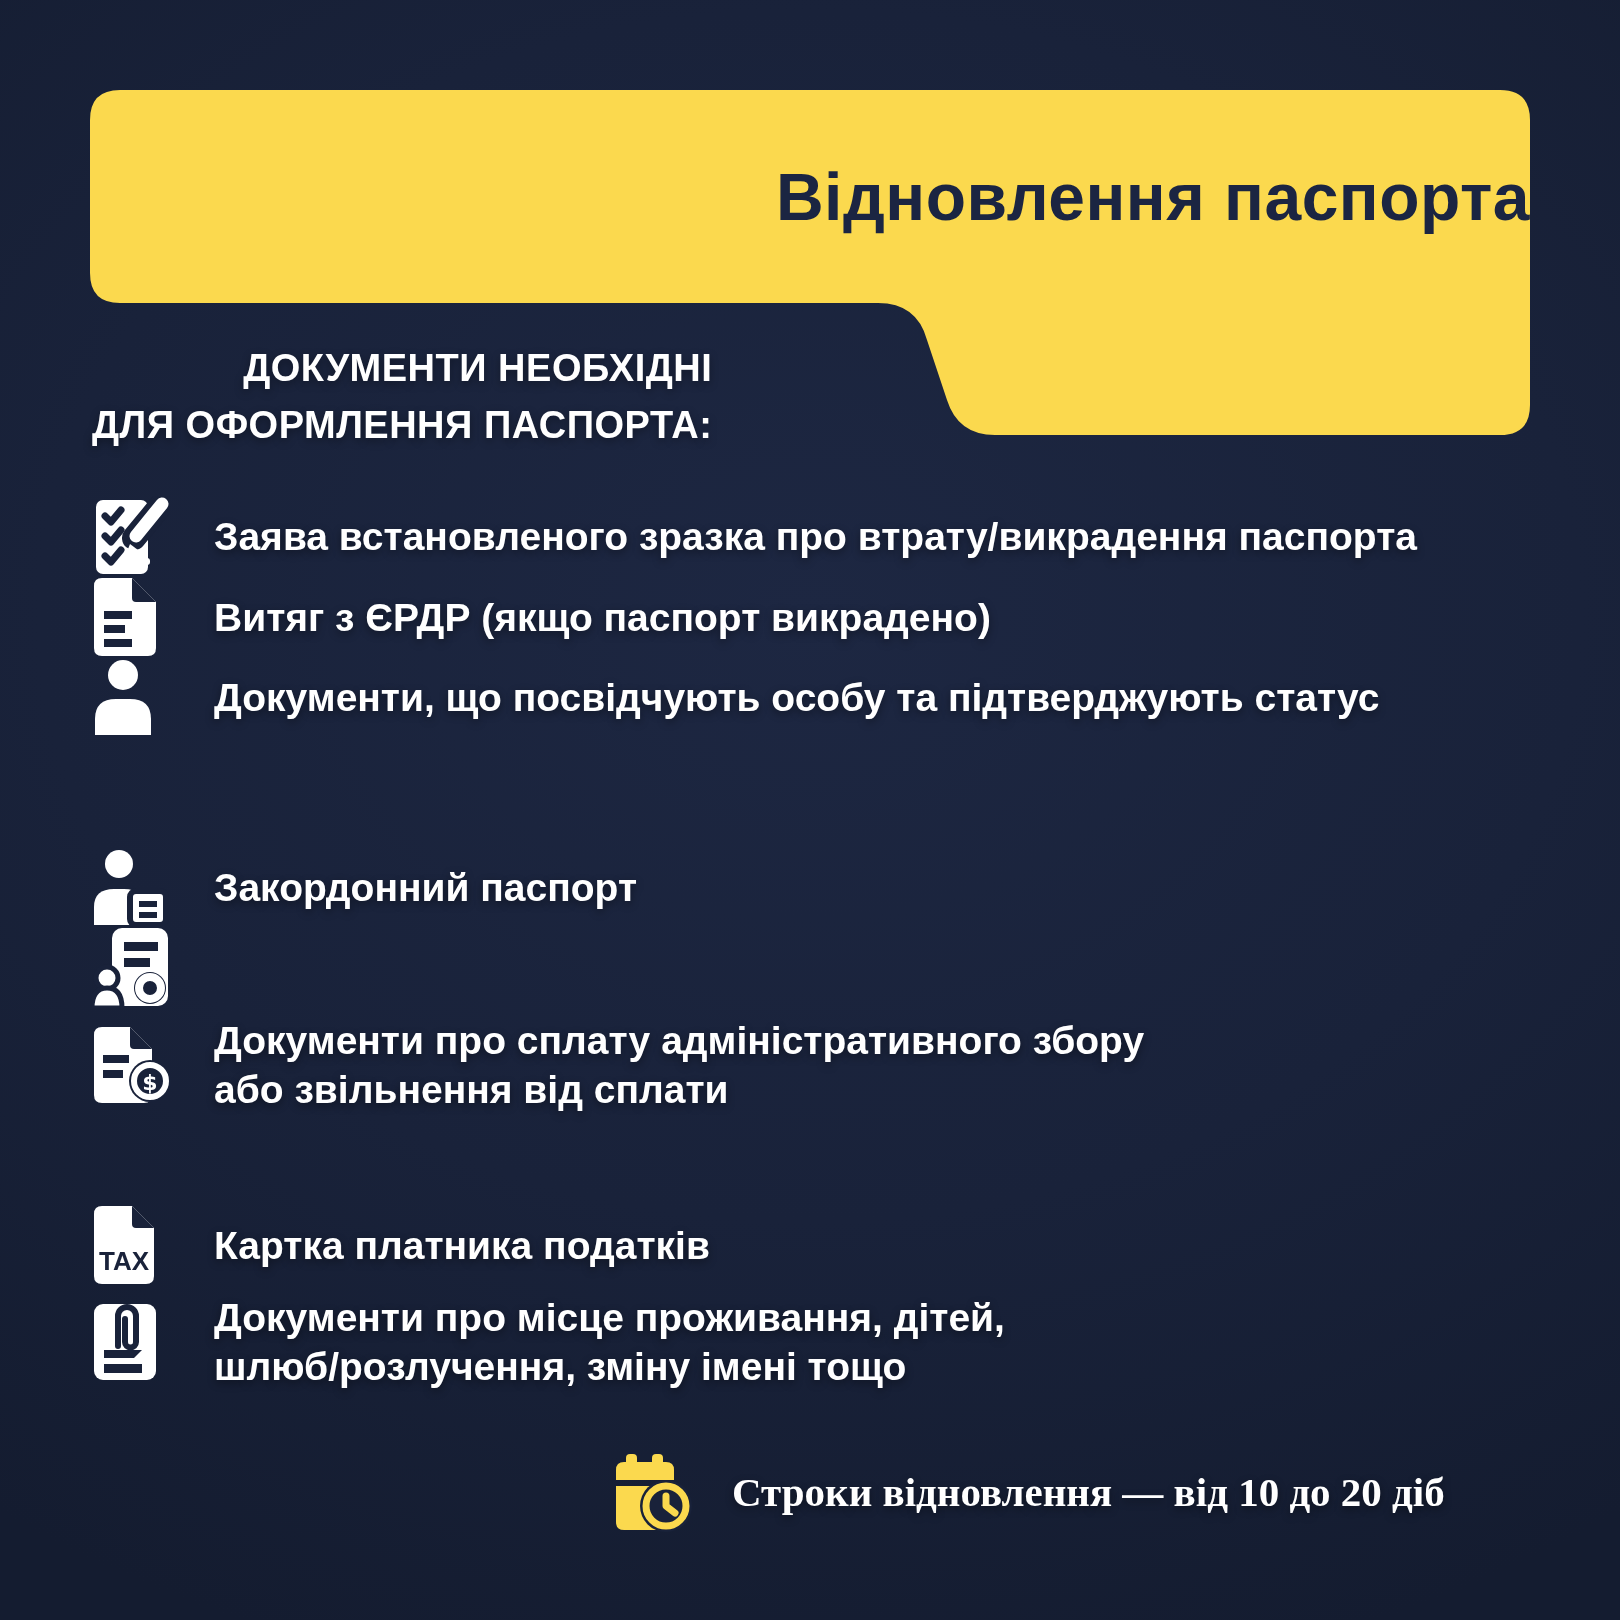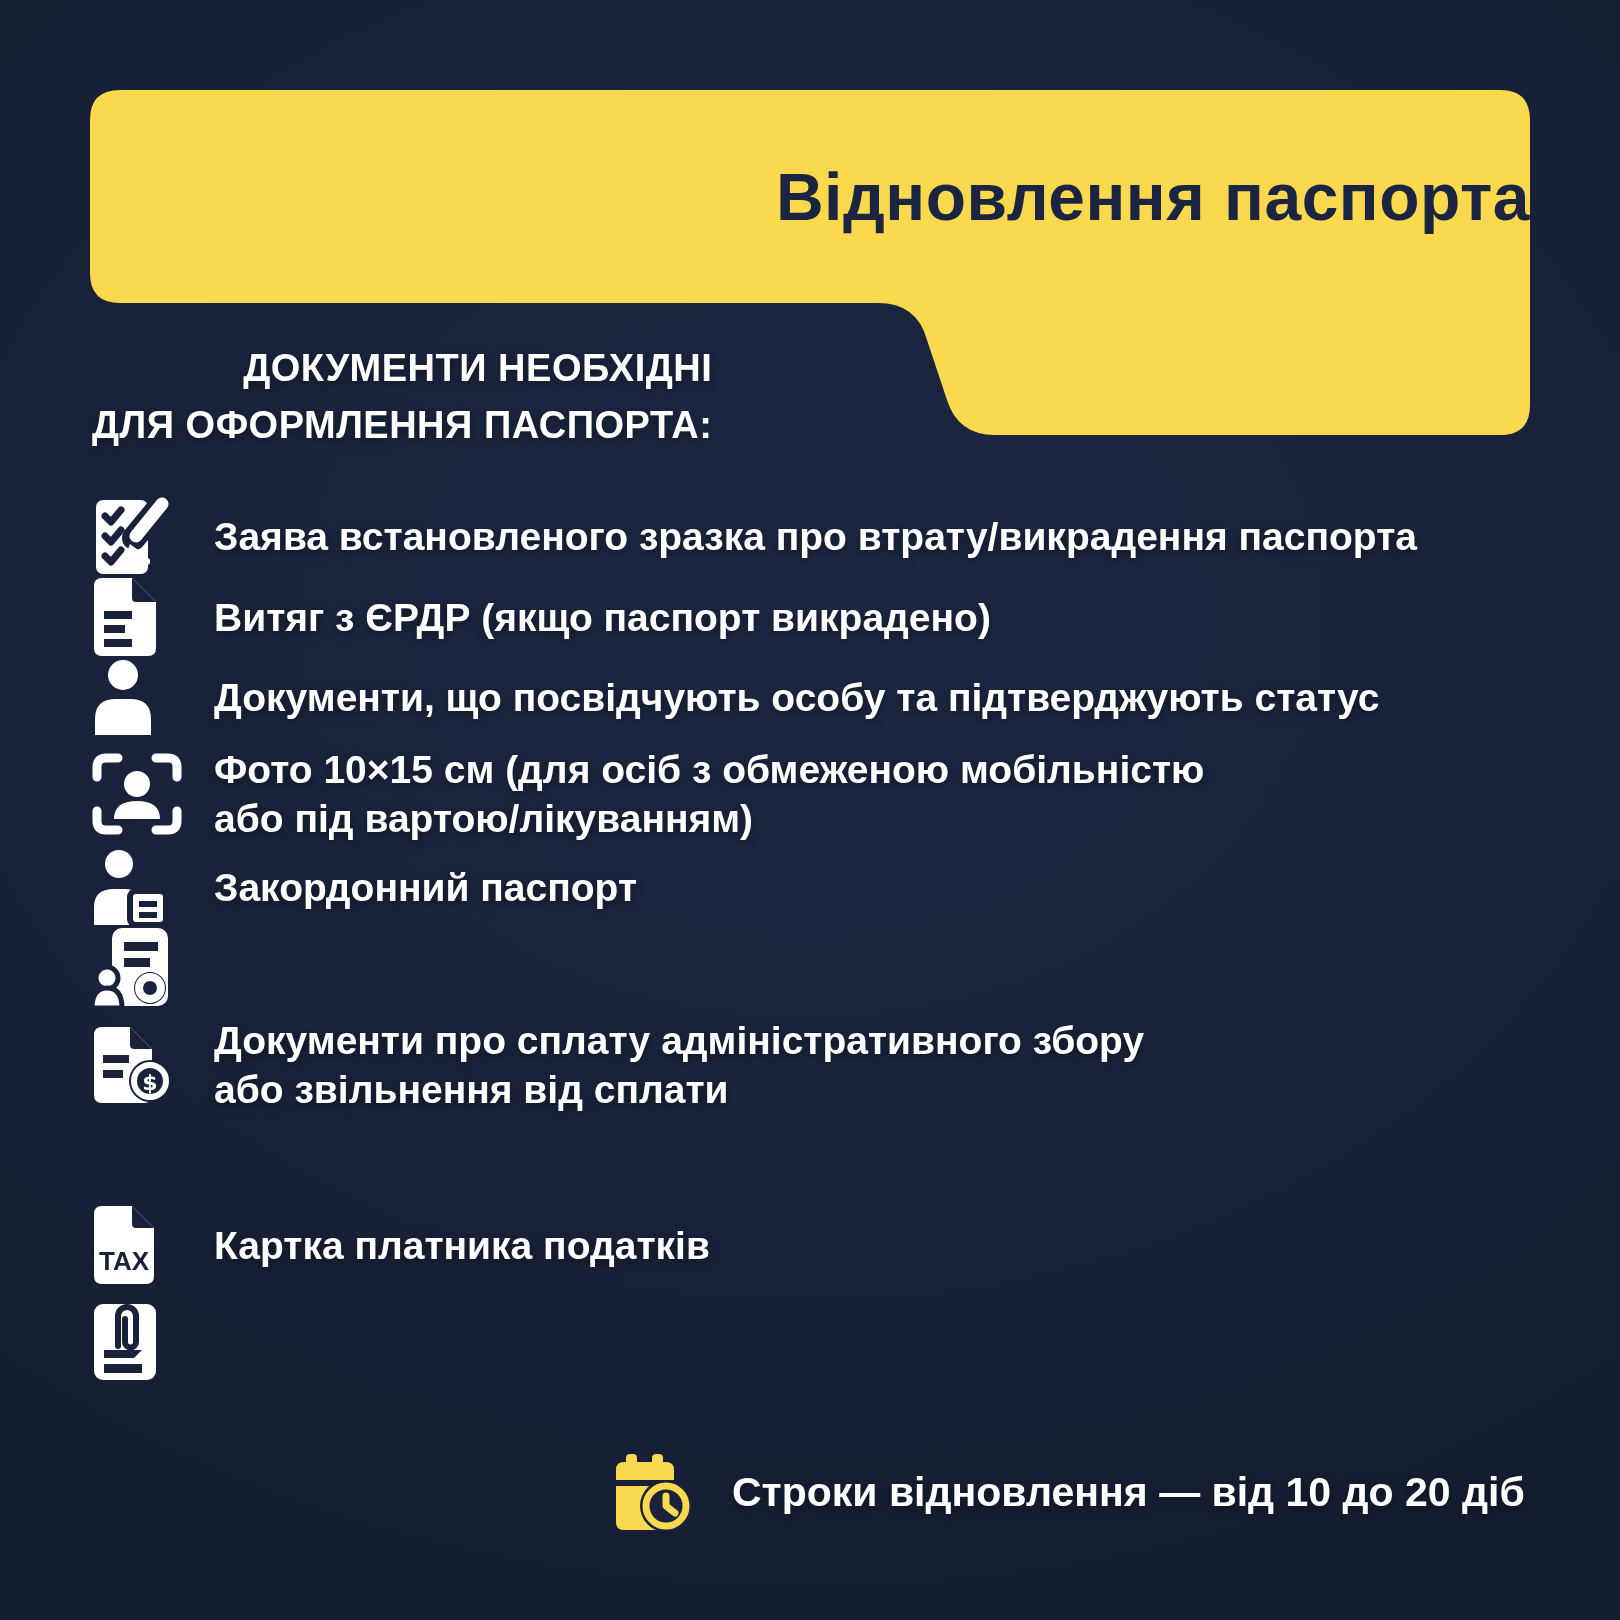--- a/index.html
+++ b/index.html
@@ -35,20 +35,21 @@
   }
   .row .txt span{display:block;}
   
   #footer-row{
     position:absolute;left:612px;top:1448px;height:88px;
     display:flex;align-items:center;gap:40px;
   }
   #footer-text{
     color:#ffffff;font-size:41px;font-weight:800;white-space:nowrap;
     text-shadow:0 3px 8px rgba(0,0,0,.4);
+    font-family:Liberation Serif, serif;
   }
   svg{display:block;}
 </style>
 </head>
 <body>
 
 <div id="stage">
 
   <svg id="banner-svg" width="1440" height="345" viewBox="0 0 1440 345">
     <path fill="#FBD94E" d="M30,0 H1410 Q1440,0 1440,30 V315 Q1440,345 1410,345 H905
@@ -100,38 +101,20 @@
       <svg width="62" height="76" viewBox="0 0 62 76">
         <circle cx="31" cy="16" r="15" fill="#fff"></circle>
         <path d="M3,76 V60 Q3,40 24,40 H38 Q59,40 59,60 V76 Z" fill="#fff"></path>
       </svg>
     </div>
     <div class="txt">
         <span>Документи, що посвідчують особу та підтверджують статус</span>
       </div>
   </div>
 
-  <div class="row" style="top:734px;height:120px">
-    <div class="icon-box">
-      <svg width="90" height="82" viewBox="0 0 90 82">
-        <g stroke="#fff" stroke-width="9" fill="none" stroke-linecap="round">
-          <path d="M5,24 V14 Q5,5 14,5 H26"></path>
-          <path d="M64,5 H76 Q85,5 85,14 V24"></path>
-          <path d="M85,58 V68 Q85,77 76,77 H64"></path>
-          <path d="M26,77 H14 Q5,77 5,68 V58"></path>
-        </g>
-        <circle cx="45" cy="31" r="13" fill="#fff"></circle>
-        <path d="M22,66 Q22,48 45,48 Q68,48 68,66 Z" fill="#fff"></path>
-      </svg>
-    </div>
-    <div class="txt">
-      <span>Фото 10×15 см (для осіб з обмеженою мобільністю</span>
-      <span>або під вартою/лікуванням)</span>
-    </div>
-  </div>
 
   <div class="row" style="top:847px;height:80px">
     <div class="icon-box">
       <svg width="78" height="76" viewBox="0 0 78 76">
         <circle cx="27" cy="15" r="14" fill="#fff"></circle>
         <path d="M2,76 V58 Q2,40 22,40 H32 Q52,40 52,58 V76 Z" fill="#fff"></path>
         <rect x="38" y="42" width="36" height="34" rx="6" fill="#fff" stroke="#19223A" stroke-width="6"></rect>
         <rect x="47" y="52" width="18" height="6" fill="#19223A"></rect>
         <rect x="47" y="63" width="18" height="6" fill="#19223A"></rect>
       </svg>
@@ -191,20 +174,24 @@
 
   <div class="row" style="top:1282px;height:120px">
     <div class="icon-box">
       <svg width="70" height="80" viewBox="0 0 70 80">
         <rect x="2" y="2" width="62" height="76" rx="9" fill="#fff"></rect>
         <path d="M26,44 V14 a9,9 0 0 1 18,0 v26 a5.5,5.5 0 0 1 -11,0 V17" stroke="#19223A" stroke-width="6" fill="none" stroke-linecap="round"></path>
         <path d="M12,48 h38 l-8,8 h-30 z" fill="#19223A"></path>
         <rect x="12" y="62" width="38" height="9" fill="#19223A"></rect>
       </svg>
     </div>
+    <div class="txt">
+      <span>Документи про місце проживання, дітей,</span>
+      <span>шлюб/розлучення, зміну імені тощо</span>
+    </div>
   </div>
 
   <div id="footer-row">
     <div>
       <svg width="80" height="80" viewBox="0 0 80 80">
         <rect x="14" y="2" width="11" height="16" rx="4" fill="#FBD94E"></rect>
         <rect x="40" y="2" width="11" height="16" rx="4" fill="#FBD94E"></rect>
         <path d="M12,10 H54 Q62,10 62,18 V28 H4 V18 Q4,10 12,10 Z" fill="#FBD94E"></path>
         <path d="M4,34 H62 V70 Q62,78 54,78 H12 Q4,78 4,70 Z" fill="#FBD94E"></path>
         <circle cx="54" cy="54" r="26" fill="#19223A"></circle>

